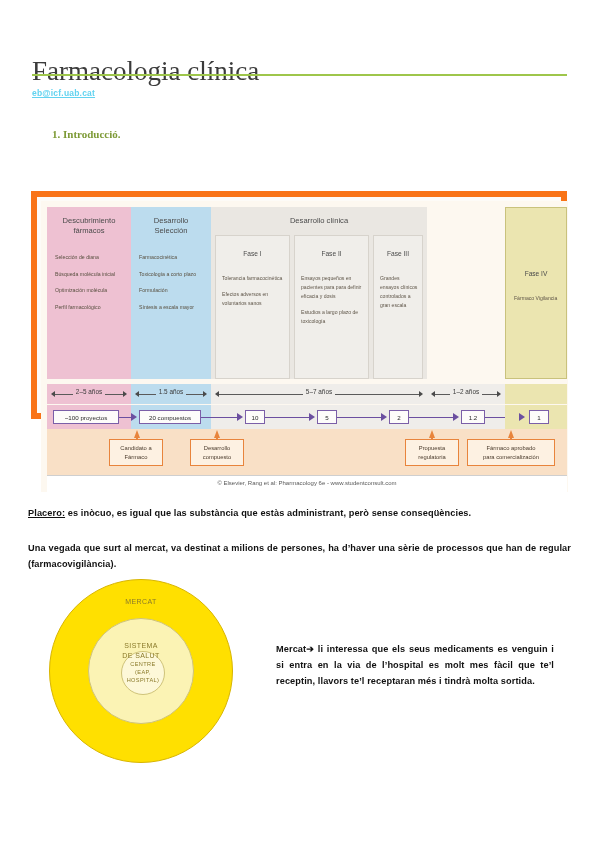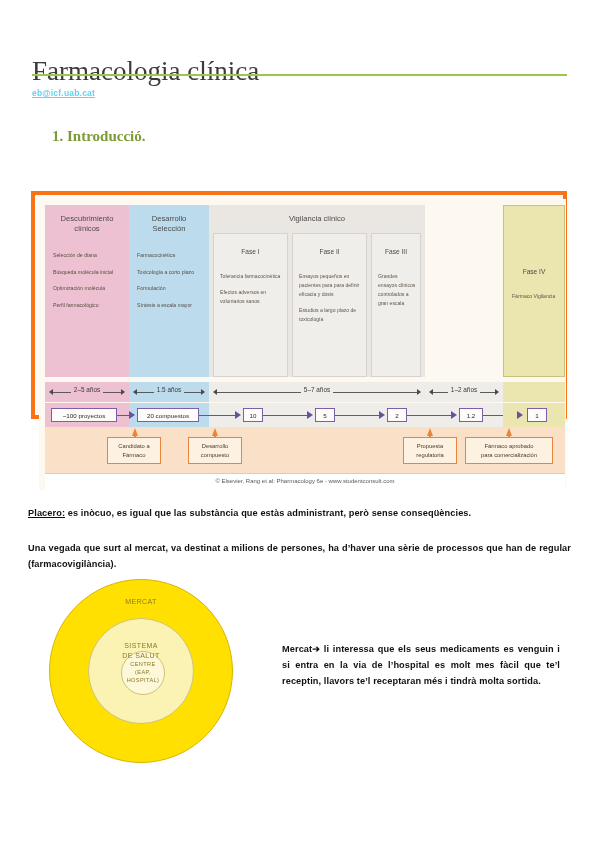--- a/index.html
+++ b/index.html
@@ -51,21 +51,21 @@
     text-decoration: underline;
     font-weight: bold;
     letter-spacing: 0.2px;
   }
 
   
   .section-head {
     position: absolute;
     left: 52px;
     top: 128px;
-    font-size: 15px;
+    font-size: 11px;
     font-weight: bold;
     color: #7d9a36;
     font-family: "Liberation Serif", serif;
   }
   .body-par {
     position: absolute;
     font-size: 9.2px;
     line-height: 16px;
     color: #111;
     text-align: justify;
@@ -78,21 +78,21 @@
     width: 543px;
   }
 
   
   .fig1 {
     position: absolute;
     left: 31px;
     top: 191px;
     width: 536px;
     height: 228px;
-    border: 4px solid #f97316;
+    border: 6px solid #f97316;
     background: #fdfbf7;
     box-sizing: border-box;
   }
   .fig1-inner {
     position: absolute;
     left: 4px; top: 4px;
     width: 527px; height: 291px;
     background: #fdf8f0;
   }
   
@@ -344,21 +344,21 @@
     font-size: 7px;
     line-height: 10px;
     font-weight: normal;
     letter-spacing: 0.4px;
   }
   .lbl-mercat { left: 16px; top: 14px; width: 184px; }
   .lbl-sistema{ left: 55px; top: 58px; width: 106px; }
   .lbl-centre { left: 82px; top: 77px; width: 56px; font-size: 5.6px; line-height: 8px;}
 
   .p-mercat {
-    left: 282px;
+    left: 276px;
     top: 641px;
     width: 278px;
   }
   .p-mercat b { font-weight: bold; }
 </style>
 </head>
 <body>
 
 <div class="page">
 
@@ -367,21 +367,21 @@
   <a class="email-link">eb@icf.uab.cat</a>
 
   <div class="section-head">1. Introducció.</div>
 
   <div class="fig1">
     <div class="fig1-inner">
 
       <div class="col col-pink">
         <div class="col-title">
           <div>Descubrimiento</div>
-          <div>clínicos</div>
+          <div>fármacos</div>
         </div>
         <div class="col-body">
           <p>Selección de diana</p>
           <p>Búsqueda molécula inicial</p>
           <p>Optimización molécula</p>
           <p>Perfil farmacológico</p>
         </div>
       </div>
 
       <div class="col col-blue">
@@ -392,21 +392,21 @@
         <div class="col-body">
           <p>Farmacocinética</p>
           <p>Toxicología a corto plazo</p>
           <p>Formulación</p>
           <p>Síntesis a escala mayor</p>
         </div>
       </div>
 
       <div class="col col-grey">
         <div class="col-title">
-          <div>Vigilancia clínico</div>
+          <div>Desarrollo clínica</div>
         </div>
       </div>
 
 
       <div class="col col-yellow">
         <div class="fase4-title">Fase IV</div>
         <div class="fase4-body">Fármaco Vigilancia</div>
       </div>
 
       <div class="subbox sub-1">

